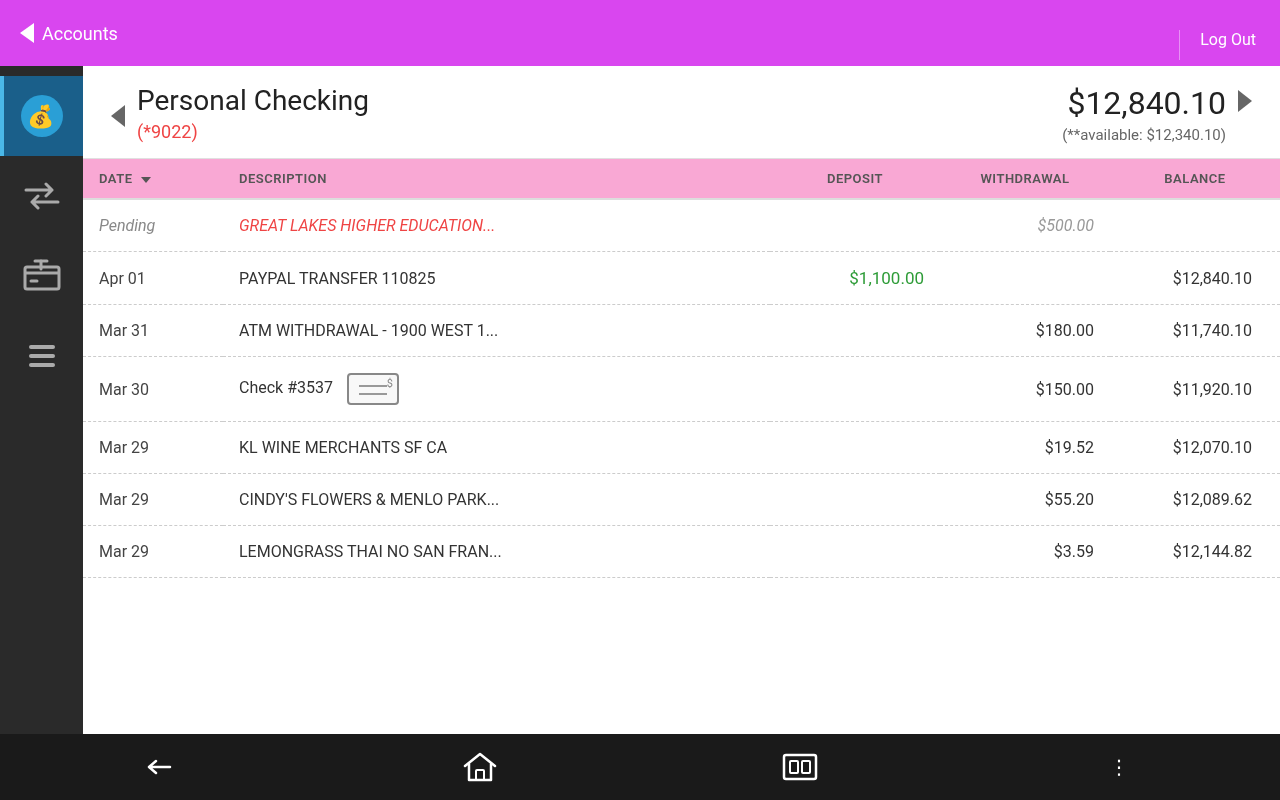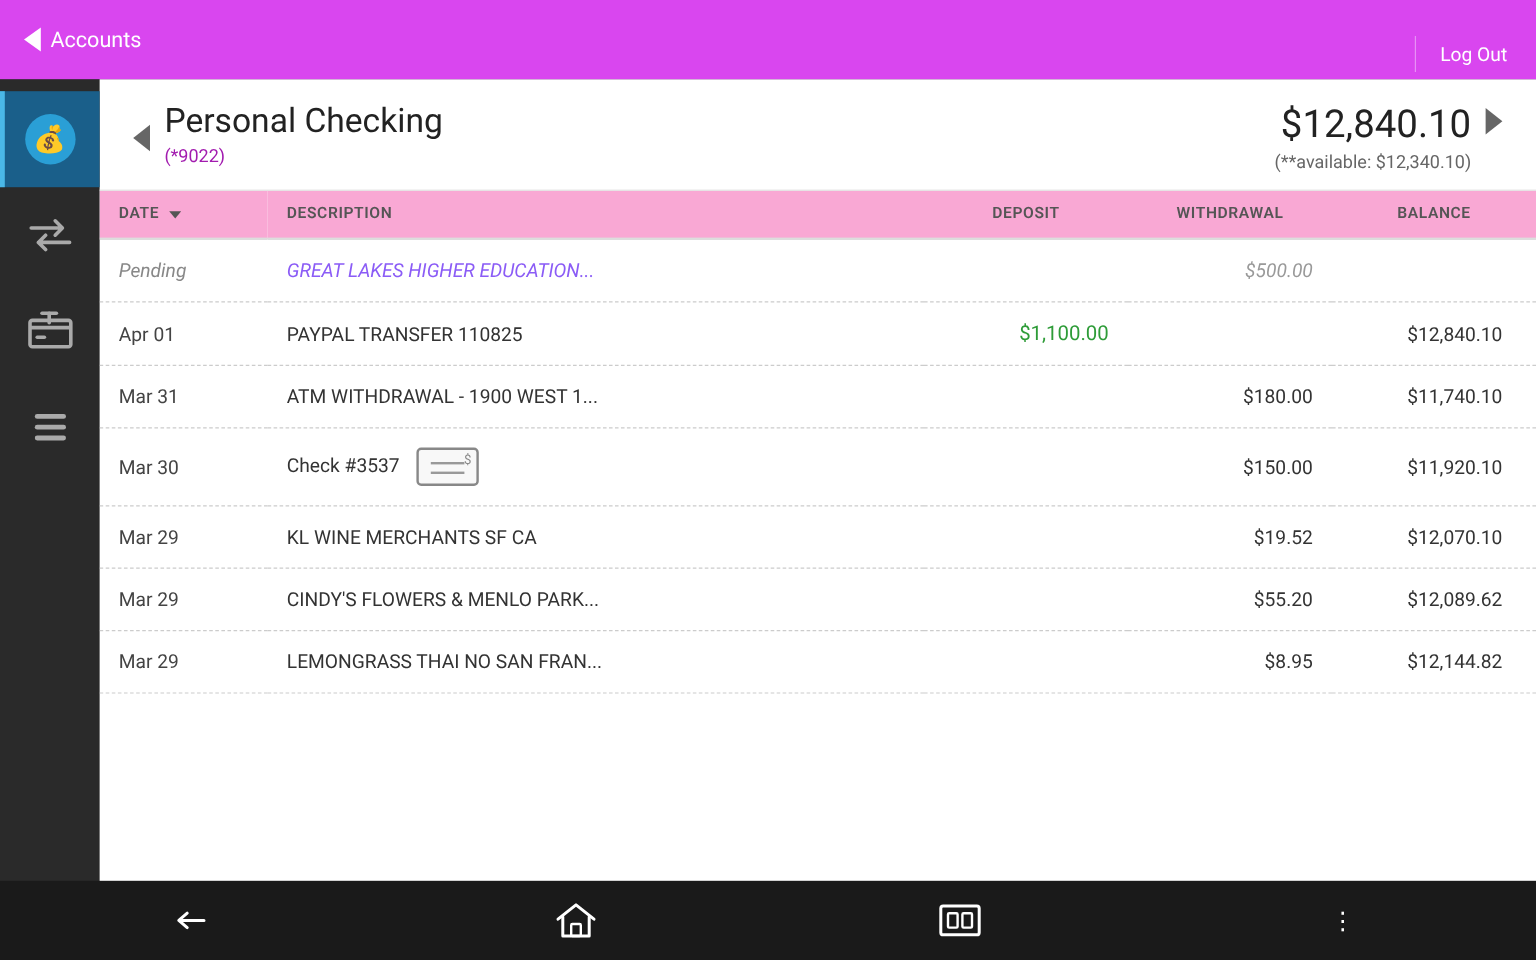--- a/index.html
+++ b/index.html
@@ -34,21 +34,20 @@
       left: 50%;
       transform: translateX(-50%);
       color: white;
       font-size: 26px;
       font-weight: 300;
       letter-spacing: 0.5px;
     }
     .logout-area {
       margin-left: auto;
       display: flex;
-      align-items: center;
       gap: 0;
       margin-top: 24px;
     }
     .divider-vert {
       width: 1px;
       height: 30px;
       background: rgba(255,255,255,0.4);
       margin-right: 20px;
     }
     .logout-btn {
@@ -174,22 +173,22 @@
       border-left: 14px solid #666;
       cursor: pointer;
       margin-top: 6px;
     }
     .account-info h1 {
       font-size: 28px;
       font-weight: 400;
       color: #222;
     }
     .account-info p {
-      font-size: 15px;
-      color: #a21caf;
+      font-size: 18px;
+      color: #ef4444;
       margin-top: 4px;
     }
     .account-balance {
       text-align: right;
       display: flex;
       align-items: flex-start;
       gap: 12px;
     }
     .balance-info .amount {
       font-size: 32px;
@@ -257,21 +256,21 @@
     }
     tbody td {
       padding: 16px 16px;
       font-size: 16px;
       color: #333;
       vertical-align: middle;
     }
     .td-date { color: #444; }
     .td-date.pending { color: #888; font-style: italic; }
     .td-desc { color: #333; }
-    .td-desc.pending { color: #8b5cf6; font-style: italic; }
+    .td-desc.pending { color: #ef4444; font-style: italic; }
     .td-deposit { text-align: right; color: #2e9c38; font-size: 17px; }
     .td-withdrawal { text-align: right; }
     .td-withdrawal.pending { color: #999; font-style: italic; }
     .td-balance { text-align: right; padding-right: 28px; }
 
     .check-icon {
       display: inline-flex;
       align-items: center;
       justify-content: center;
       border: 2px solid #888;
@@ -472,21 +471,21 @@
       <td class="td-date">Mar 29</td>
       <td class="td-desc">CINDY'S FLOWERS &amp; MENLO PARK...</td>
       <td class="td-deposit"></td>
       <td class="td-withdrawal">$55.20</td>
       <td class="td-balance">$12,089.62</td>
     </tr>
             <tr>
       <td class="td-date">Mar 29</td>
       <td class="td-desc">LEMONGRASS THAI NO SAN FRAN...</td>
       <td class="td-deposit"></td>
-      <td class="td-withdrawal">$8.95</td>
+      <td class="td-withdrawal">$3.59</td>
       <td class="td-balance">$12,144.82</td>
     </tr>
           </tbody>
       </table>
     </div>
 
   </div>
 </div>
 
 <div class="bottom-bar">

